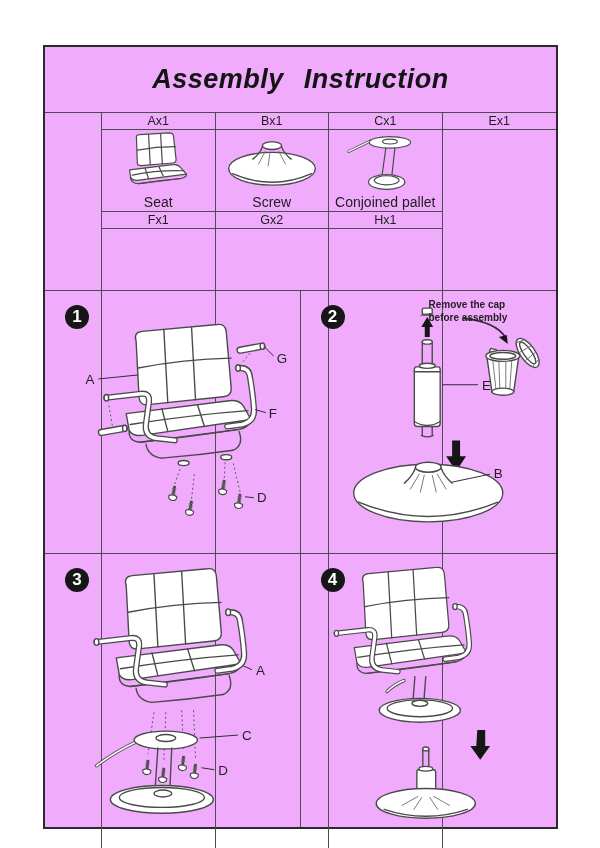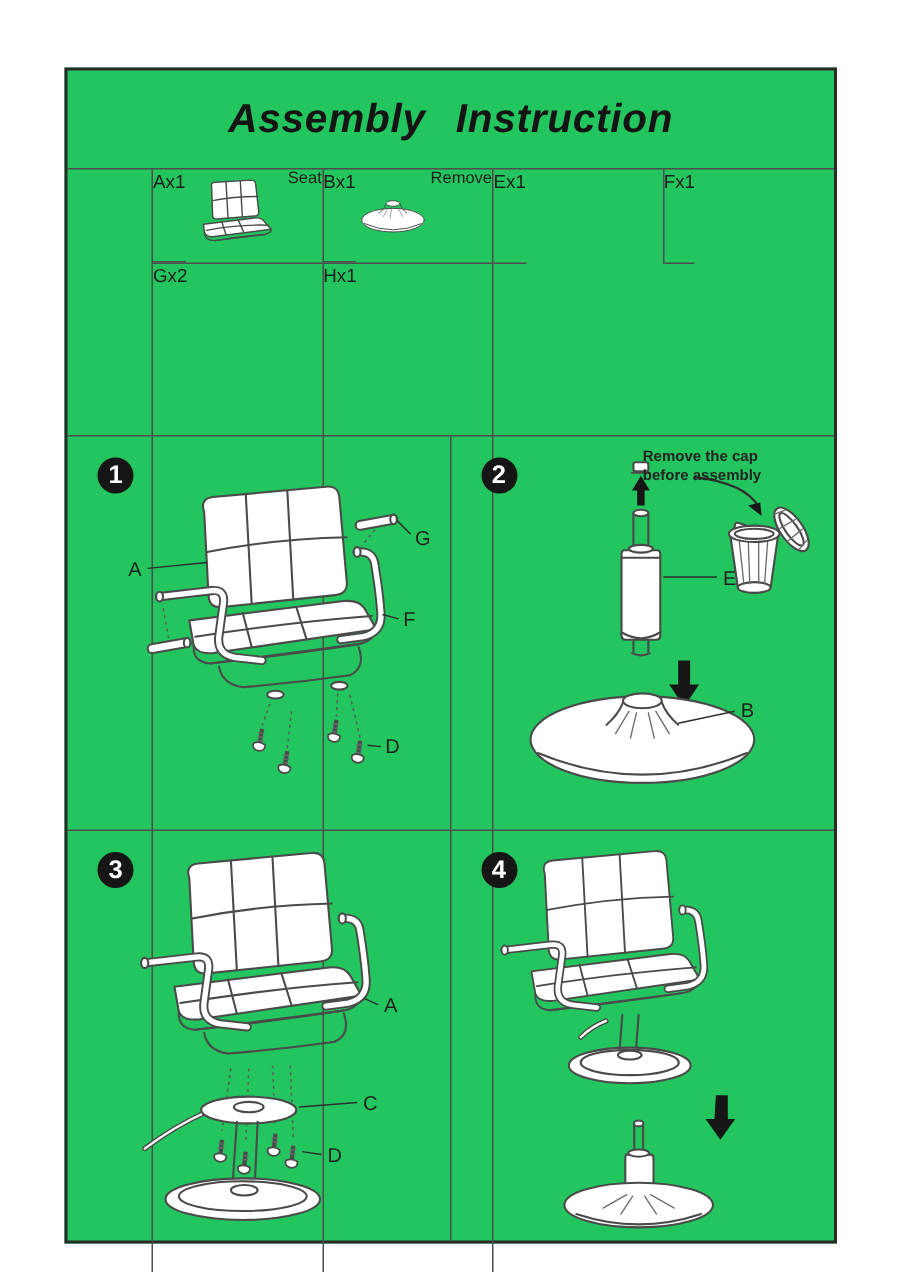--- a/index.html
+++ b/index.html
@@ -4,21 +4,21 @@
 <style>
   html,body { margin:0; padding:0; }
   body {
     width:600px; height:848px; background:#ffffff; position:relative;
     font-family:"Liberation Sans", sans-serif; color:#1a1a1a;
     -webkit-font-smoothing:antialiased;
   }
   .sheet {
     position:absolute; left:43px; top:45px; width:515px; height:784px;
     border:2px solid #2a2a2a; box-sizing:border-box;
-    display:flex; flex-direction:column; background:#22c55e;
+    display:flex; flex-direction:column; background:#f0abfc;
   }
   
   .title-box {
     height:66px; flex:0 0 66px; border-bottom:1px solid #4d4d4d;
     display:flex; align-items:center; justify-content:center; box-sizing:border-box;
   }
   .title-text {
     font-size:27px; font-weight:bold; font-style:italic;
     letter-spacing:0.5px; word-spacing:12px; color:#141414;
   }
@@ -26,29 +26,29 @@
   .parts {
     flex:0 0 178px; height:178px; border-bottom:1px solid #4d4d4d;
     display:grid; grid-template-columns:57px 1fr; box-sizing:border-box;
   }
   .parts-title {
     border-right:1px solid #4d4d4d;
     display:flex; align-items:center; justify-content:center;
     font-size:15px; color:#222;
   }
   .parts-body { display:grid; grid-template-columns:repeat(4,1fr); grid-template-rows:1fr 82fr; }
-  .pcell { display:flex; border-right:1px solid #4d4d4d; min-width:0; }
+  .pcell { display:flex; flex-direction:column; border-right:1px solid #4d4d4d; min-width:0; }
   .pcell:nth-child(4n) { border-right:none; }
   .pcell.top { border-bottom:1px solid #4d4d4d; }
   .pcode {
     flex:0 0 16px; border-bottom:1px solid #4d4d4d; text-align:center;
     font-size:12.5px; line-height:16px; color:#1d1d1d;
   }
   .pfig { flex:1 1 auto; display:flex; align-items:center; justify-content:center; overflow:hidden; }
-  .pname { flex:0 0 15px; text-align:center; font-size:11px; line-height:13px; color:#1d1d1d; }
+  .pname { flex:0 0 15px; text-align:center; font-size:14px; line-height:13px; color:#1d1d1d; }
   
   .steps { flex:1 1 auto; display:grid; grid-template-columns:1fr 1fr; grid-template-rows:263px 1fr; }
   .step { position:relative; border-right:1px solid #4d4d4d; border-bottom:1px solid #4d4d4d; box-sizing:border-box; overflow:hidden; }
   .step:nth-child(2n) { border-right:none; }
   .step:nth-child(3), .step:nth-child(4) { border-bottom:none; }
   .badge {
     position:absolute; left:20px; top:14px; width:24px; height:24px;
     background:#161616; color:#fff; border-radius:50%;
     display:flex; align-items:center; justify-content:center;
     font-size:17px; font-weight:bold; z-index:3;
@@ -115,23 +115,39 @@
             <ellipse class="ln fw" cx="54" cy="36" rx="45" ry="17"></ellipse>
             <path class="ln" d="M13,41 Q54,59 95,41"></path>
             <ellipse class="ln fw" cx="54" cy="12" rx="10" ry="4"></ellipse>
             <path class="ln" d="M44,13 Q42,20 34,26"></path>
               <path class="ln" d="M64,13 Q66,20 74,26"></path>
             <path class="thn" d="M47,18 L40,31"></path>
               <path class="thn" d="M61,18 L68,31"></path>
               <path class="thn" d="M52,19 L50,33"></path>
           </svg>
         </div>
-        <div class="pname">Remove</div>
-      </div>
-
+        <div class="pname">Screw</div>
+      </div>
+
+      <div class="pcell top">
+        <div class="pcode">Cx1</div>
+        <div class="pfig">
+          <svg width="104" height="66" viewBox="0 0 108 80">
+            <path class="tube-s" d="M37,13 L10,26"></path>
+              <path class="tubein-s" d="M37,13 L10,26"></path>
+            <ellipse class="ln fw" cx="60" cy="15" rx="25" ry="7"></ellipse>
+            <ellipse class="ln" cx="60" cy="14" rx="9" ry="3"></ellipse>
+            <path class="ln" d="M55,22 L50,58"></path>
+              <path class="ln" d="M66,22 L62,58"></path>
+            <ellipse class="ln fw" cx="56" cy="63" rx="22" ry="9"></ellipse>
+            <ellipse class="ln" cx="56" cy="61" rx="15" ry="5.5"></ellipse>
+          </svg>
+        </div>
+        <div class="pname">Conjoined pallet</div>
+      </div>
 
 
       <div class="pcell">
         <div class="pcode">Ex1</div>
         <div class="pfig">
           
         </div>
 
       </div>
 

